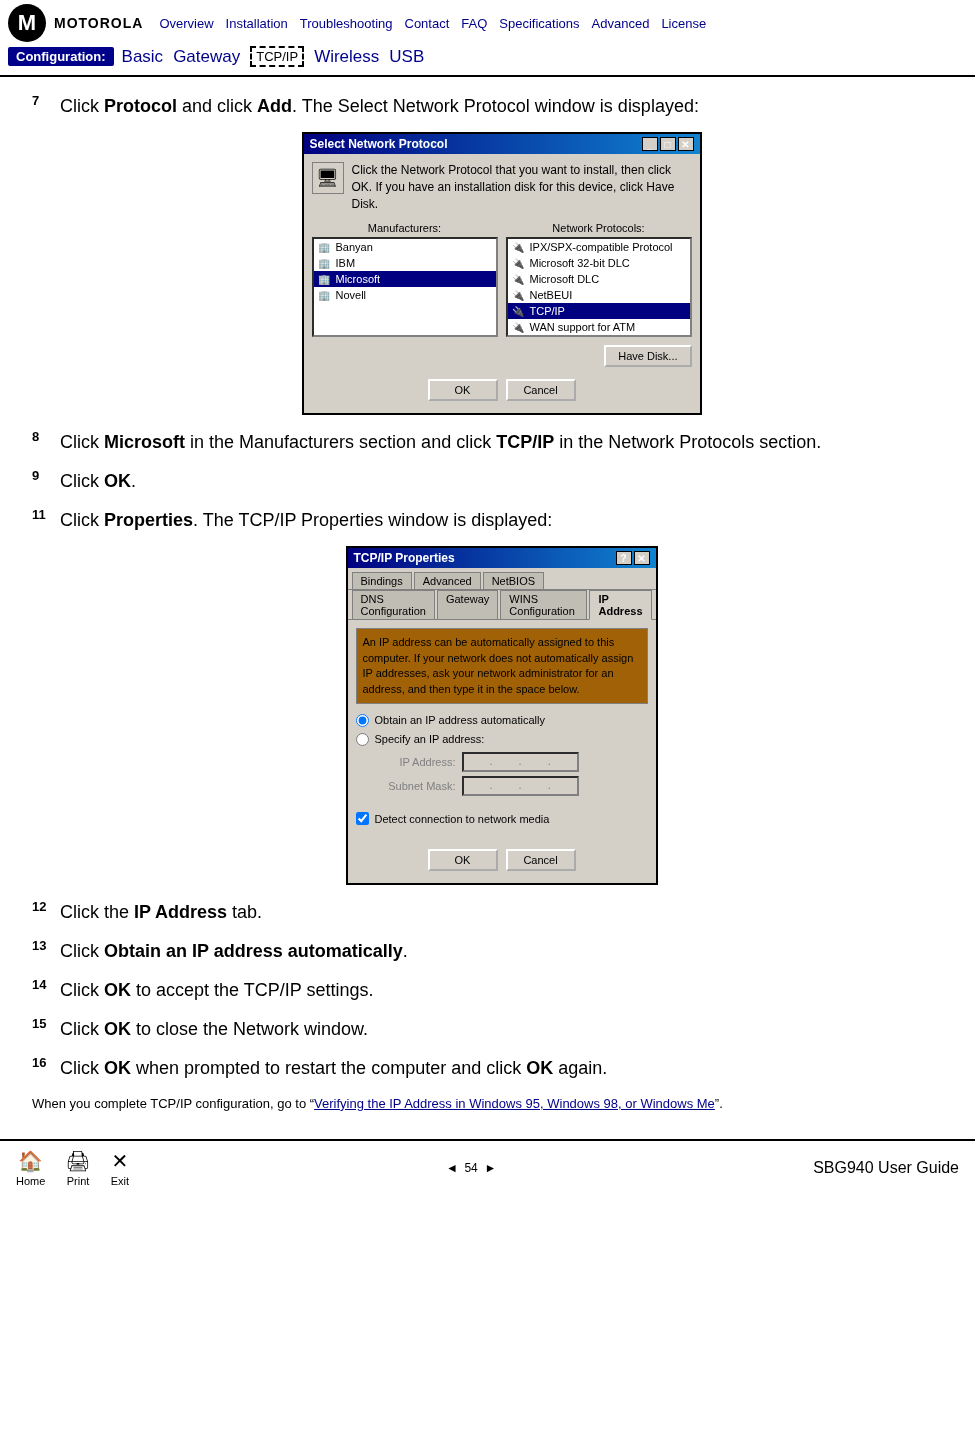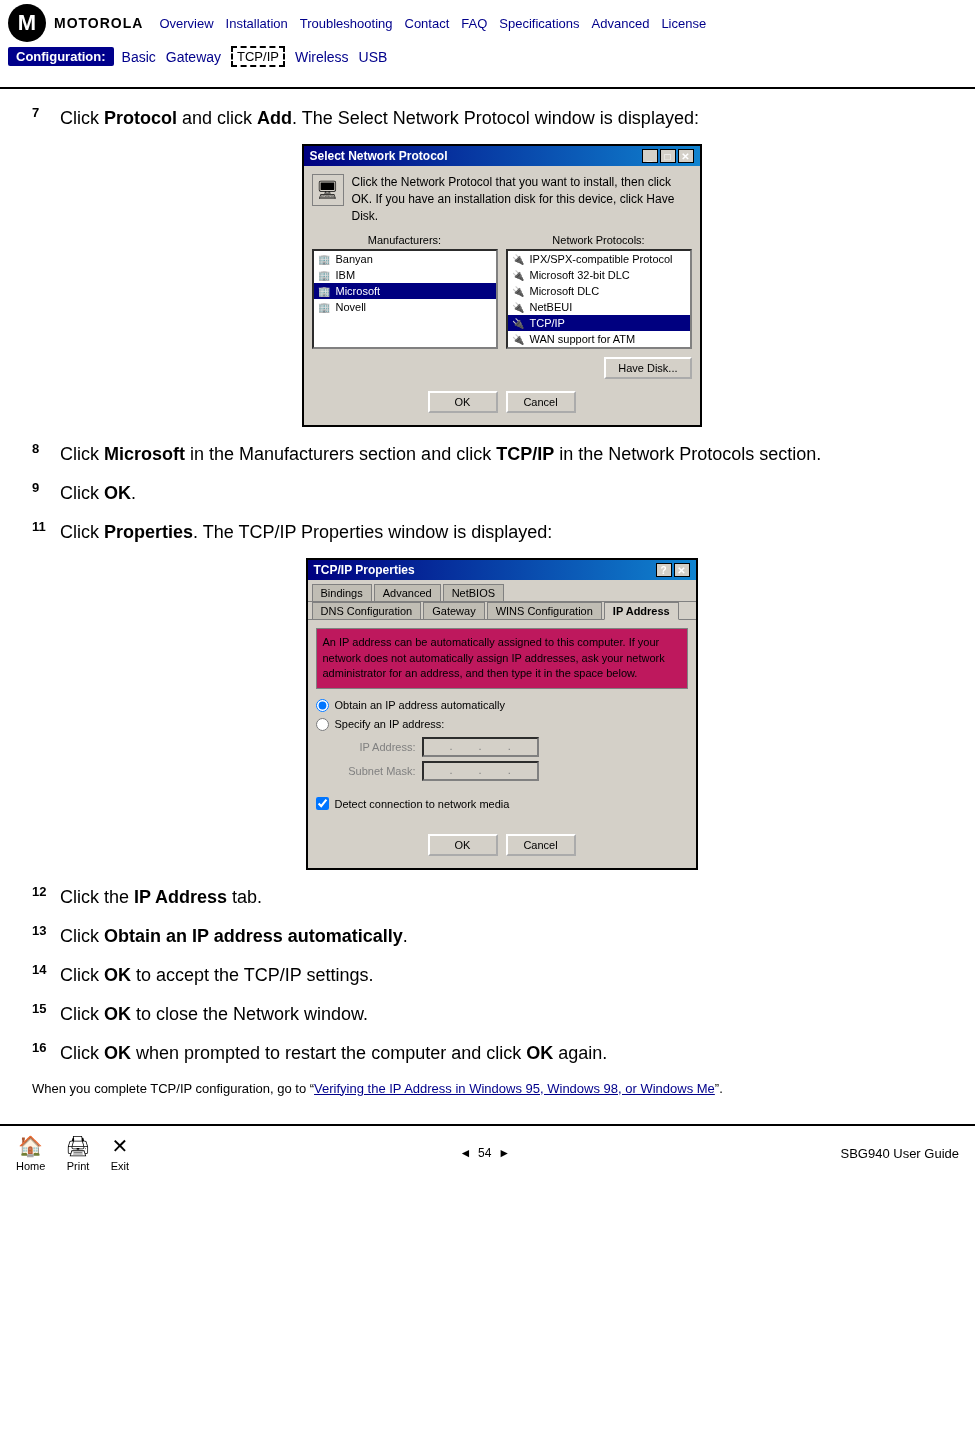--- a/index.html
+++ b/index.html
@@ -54,40 +54,40 @@
       align-items: center;
     }
     .nav-link {
       color: #00008B;
       text-decoration: none;
       font-size: 13px;
     }
     .nav-row2 {
       display: flex;
       align-items: center;
-      padding: 2px 8px 20px 8px;
+      padding: 2px 8px 8px 8px;
       gap: 8px;
     }
     .config-label {
       background: #00008B;
       color: #fff;
       padding: 2px 8px;
       font-size: 13px;
       font-weight: bold;
       border-radius: 2px;
     }
     .config-links {
       display: flex;
       gap: 10px;
       align-items: center;
     }
     .config-link {
       color: #00008B;
       text-decoration: none;
-      font-size: 14px;
+      font-size: 17px;
     }
     .config-link-active {
       border: 2px dashed #000;
       padding: 1px 4px;
       color: #000;
       font-size: 13px;
     }
 
     
     .main-content {
@@ -232,21 +232,21 @@
       display: flex;
       justify-content: center;
       gap: 8px;
       padding: 4px 0;
     }
 
     
     .dialog-tcpip {
       border: 2px solid #000;
       background: #d4d0c8;
-      width: 392px;
+      width: 312px;
       font-size: 12px;
     }
     .dialog-tcpip .title-bar {
       background: linear-gradient(to right, #000080, #1084d0);
       color: #fff;
       padding: 3px 6px;
       display: flex;
       justify-content: space-between;
       align-items: center;
       font-size: 12px;
@@ -272,21 +272,21 @@
       border-bottom: 1px solid #d4d0c8;
       margin-bottom: -1px;
       font-weight: bold;
     }
     .tcpip-body {
       padding: 8px;
       font-size: 11px;
     }
     .tcpip-desc {
       border: 1px solid #808080;
-      background: #be185d;
+      background: #a16207;
       padding: 6px;
       margin-bottom: 10px;
       font-size: 11px;
       line-height: 1.4;
     }
     .radio-row {
       display: flex;
       align-items: center;
       gap: 6px;
       margin-bottom: 6px;
@@ -354,21 +354,21 @@
       cursor: pointer;
       font-size: 11px;
     }
     .footer-icon {
       font-size: 20px;
     }
     .footer-page {
       font-size: 12px;
     }
     .footer-title {
-      font-size: 13px;
+      font-size: 16px;
     }
 
     
     .para-text {
       font-size: 13px;
       line-height: 1.5;
       margin-left: 0;
       margin-bottom: 10px;
     }
     .link-text {

